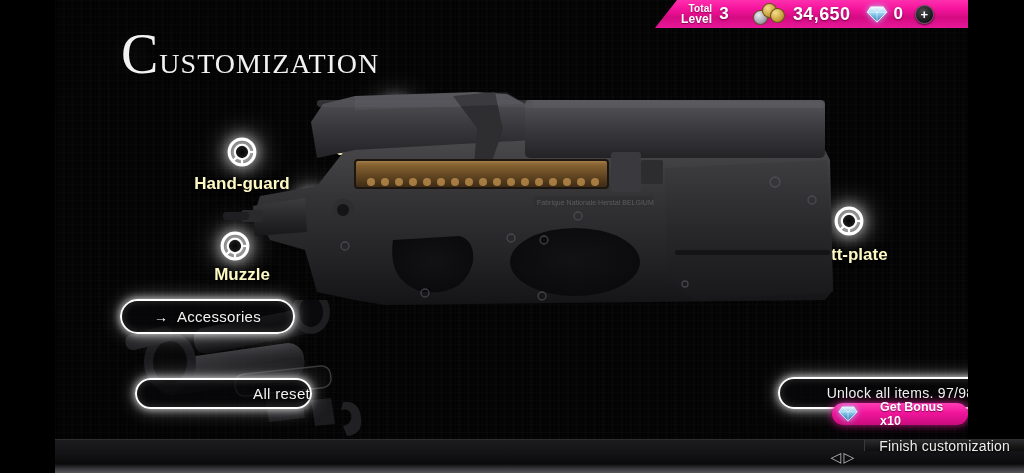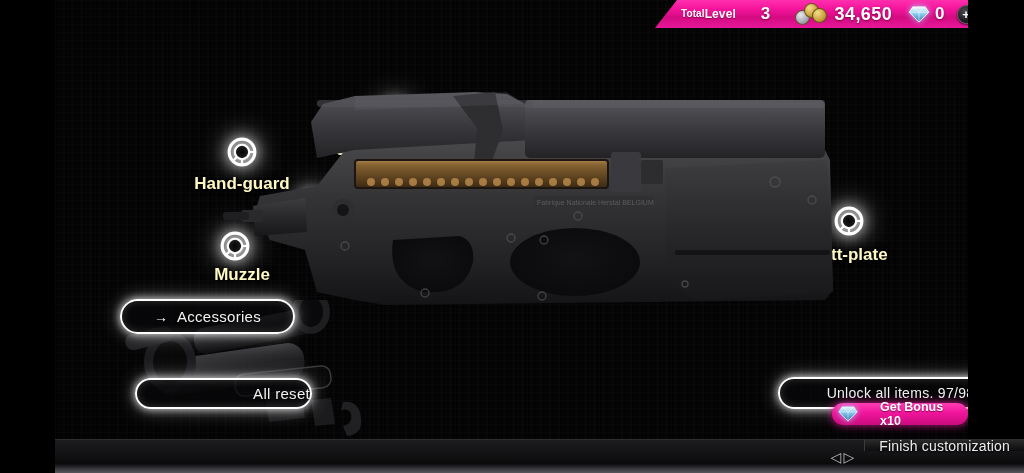--- a/index.html
+++ b/index.html
@@ -41,22 +41,22 @@
   #topbar{
     position:absolute; top:0; left:655px; width:313px; height:28px;
     z-index:40;
     display:flex; align-items:center;
     background:linear-gradient(180deg,#ff2fae 0%,#f5149c 32%,#d40b81 62%,#e8179a 100%);
     clip-path:polygon(22px 0, 100% 0, 100% 100%, 0 100%);
     box-shadow:0 1px 4px rgba(255,0,150,.45);
     padding-left:26px;
     color:#fff;
   }
-  .tl-wrap{ display:flex; flex-direction:row; align-items:flex-end;
-            line-height:10px; margin-right:25px; }
+  .tl-wrap{ display:flex; flex-direction:column; align-items:flex-end;
+            line-height:10px; margin-right:7px; }
   .tl-total{ font-size:10px; font-weight:bold; letter-spacing:.1px;
              text-shadow:0 1px 1px rgba(120,0,70,.8); }
   .tl-level{ font-size:12px; font-weight:bold; letter-spacing:.1px;
              text-shadow:0 1px 1px rgba(120,0,70,.8); }
   .tl-num{ font-size:17px; font-weight:bold; letter-spacing:.3px;
            text-shadow:0 1px 2px rgba(110,0,65,.9); }
 
   .coin-ico{ position:relative; width:36px; height:22px; margin-left:24px; margin-right:4px; flex:0 0 auto;}
   .coin{ position:absolute; width:15px; height:15px; border-radius:50%;
          border:1.3px solid rgba(90,68,18,.85); }
@@ -298,20 +298,21 @@
         <rect x="120" y="70" width="96" height="22" rx="9" fill="#33333722" stroke="#4a4a4e" stroke-width="1.5" transform="rotate(-6 168 81)"></rect>
         <path d="M150 96 L186 92 L190 118 L154 122 Z" fill="#1e1e21"></path>
         <path d="M196 100 L216 98 L220 124 L200 126 Z" fill="#232326"></path>
         <path d="M228 102 Q244 100 246 118 Q248 134 232 136 L228 126 Q238 124 236 114 Q234 108 226 110 Z" fill="#2a2a2d"></path>
         <rect x="10" y="30" width="48" height="16" rx="7" fill="#2a2a2d" transform="rotate(-14 34 38)"></rect>
       </g>
     </svg>
 
     <div class="vign"></div>
 
+    <div id="title"><span class="cap">C</span><span>ustomization</span></div>
 
     <div id="hotspot-layer">
         <div class="marker" style="left: 187px; top: 152px;">
 <svg viewBox="0 0 40 40">
   <defs>
     <radialGradient id="hubG" cx="50%" cy="50%" r="50%">
       <stop offset="0" stop-color="#050505"></stop>
       <stop offset="0.72" stop-color="#1a1a1a"></stop>
       <stop offset="1" stop-color="#3a3a3a" stop-opacity="0"></stop>
     </radialGradient>

